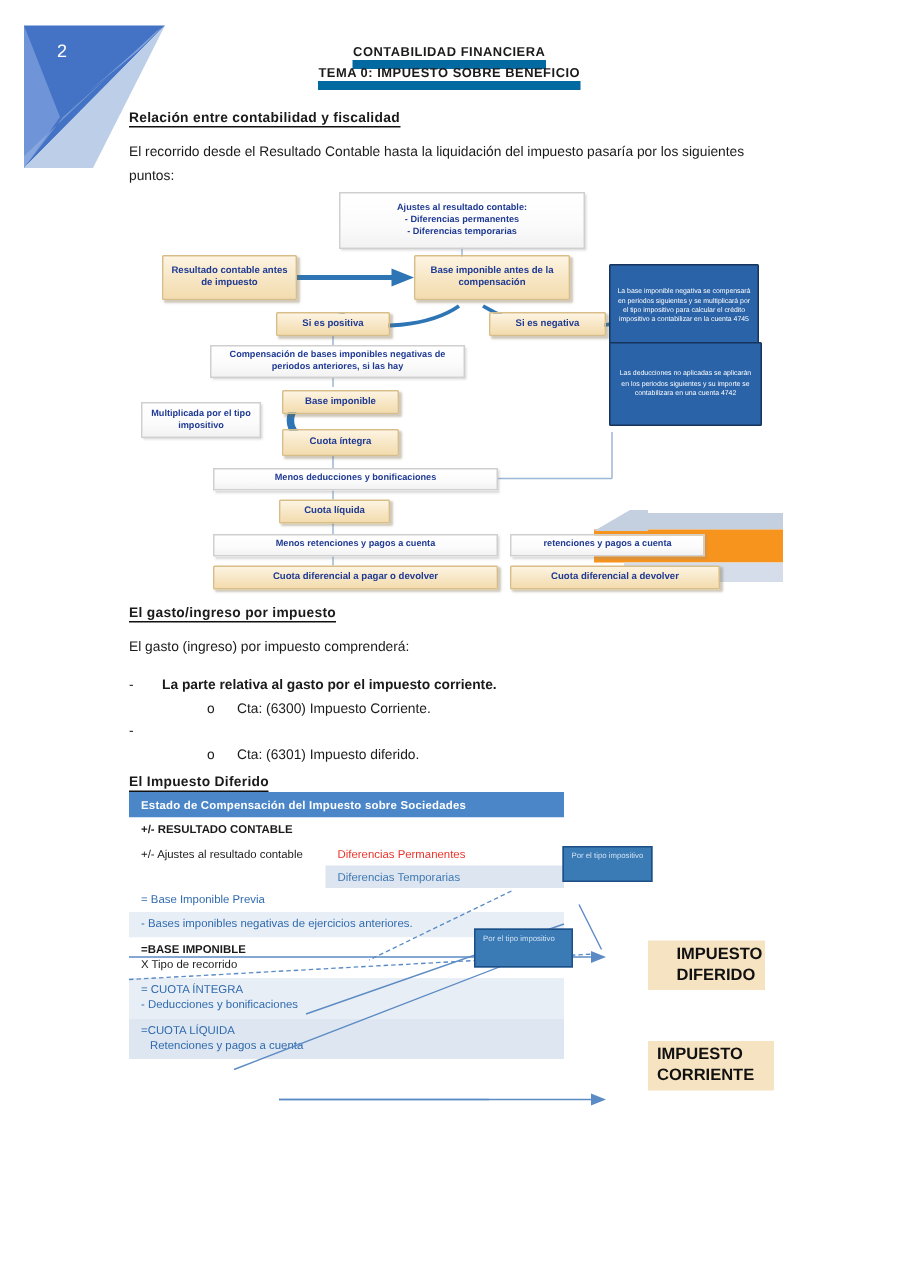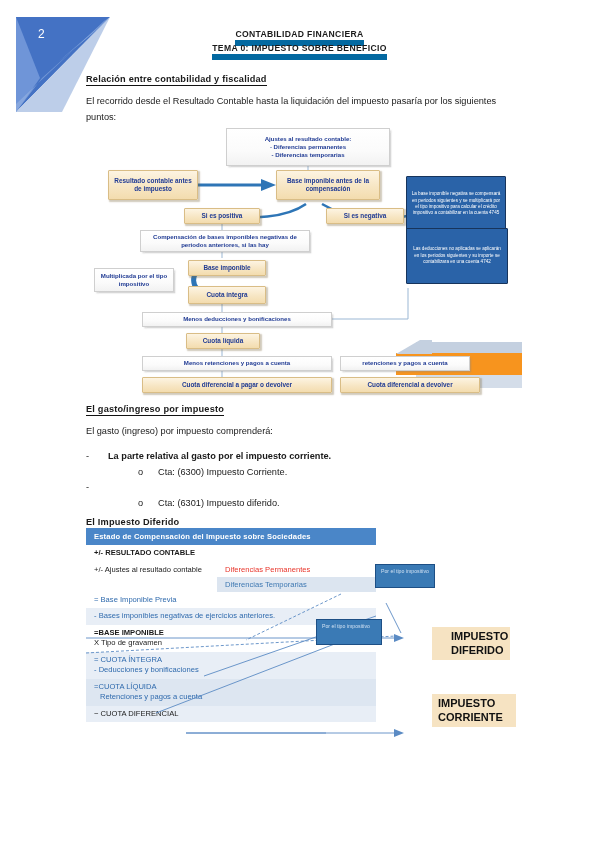--- a/index.html
+++ b/index.html
@@ -246,34 +246,33 @@
       <div class="sub-red">Diferencias Permanentes</div>
       <div class="sub-blue">Diferencias Temporarias</div>
     </div>
   </div>
 
   <div class="trow r-white blue-tx">= Base Imponible Previa</div>
   <div class="trow r-lt   blue-tx">- Bases imponibles negativas de ejercicios anteriores.</div>
 
   <div class="trow r-white">
     <div class="bold-dk">=BASE IMPONIBLE</div>
-    <div>X Tipo de gravamen</div>
+    <div>X Tipo de recorrido</div>
   </div>
 
   <div class="trow r-lt">
     <div class="blue-tx">= CUOTA ÍNTEGRA</div>
     <div class="blue-tx">- Deducciones y bonificaciones</div>
   </div>
 
   <div class="trow r-lt2">
     <div class="blue-tx">=CUOTA LÍQUIDA</div>
     <div class="blue-tx" style="padding-left:6px;">Retenciones y pagos a cuenta</div>
   </div>
 
-  <div class="trow r-lt">− CUOTA DIFERENCIAL</div>
 </div>
 
 <svg style="position:absolute; left:86px; top:528px;" width="500" height="235">
 
   <line x1="255" y1="66" x2="160" y2="112" stroke="#5b8bc4" stroke-width="0.9" stroke-dasharray="3,2"></line>
 
   <line x1="300" y1="75" x2="315" y2="105" stroke="#5b8bc4" stroke-width="0.9"></line>
 
   <line x1="0" y1="110" x2="312" y2="110" stroke="#5b8bc4" stroke-width="0.9"></line>
   <polygon points="318,110 308,106 308,114" fill="#5b8bc4"></polygon>

